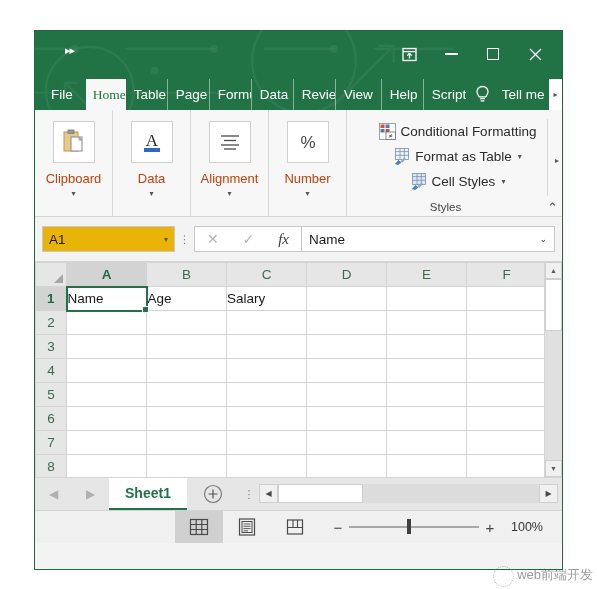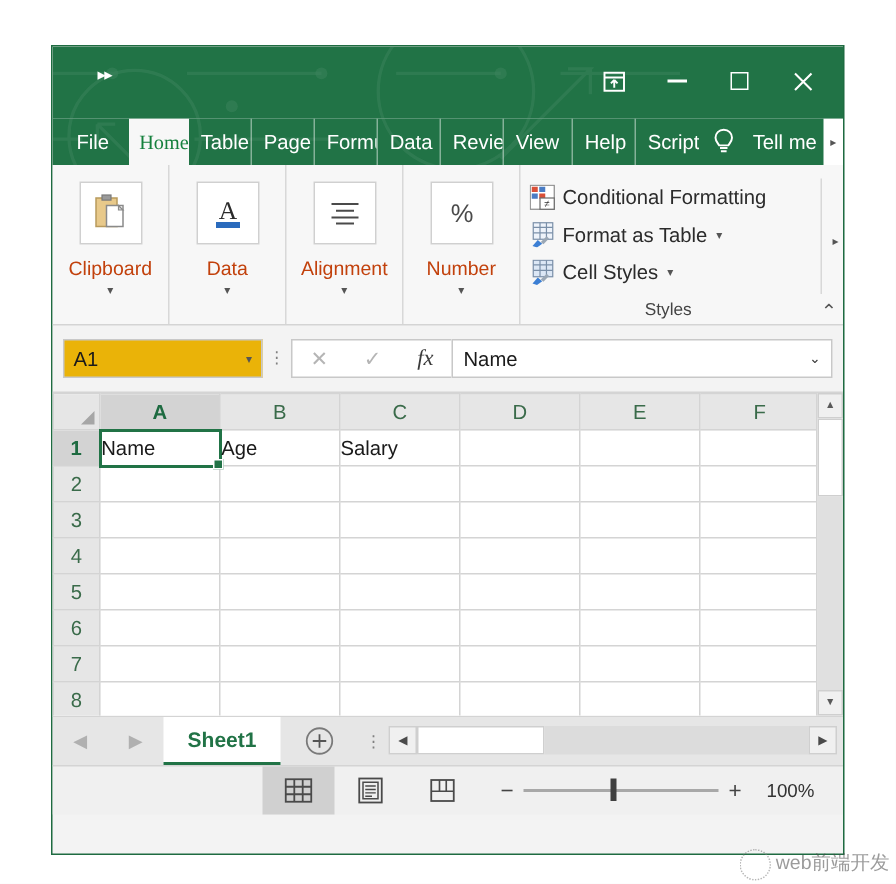--- a/index.html
+++ b/index.html
@@ -196,20 +196,21 @@
     line-height: 1;
   }
   .styles-group {
     position: relative;
     flex: 1;
     padding: 9px 0 0 6px;
     display: flex;
     flex-direction: column;
     box-sizing: border-box;
     overflow: hidden;
+    align-items: center;
   }
   .style-item {
     display: flex;
     align-items: center;
     gap: 5px;
     height: 25px;
     white-space: nowrap;
     font-size: 13.5px;
     color: #2b2b2b;
     overflow: hidden;

